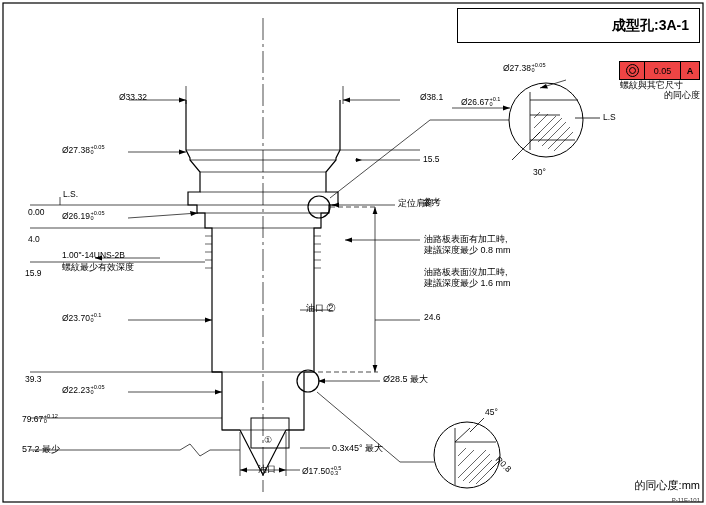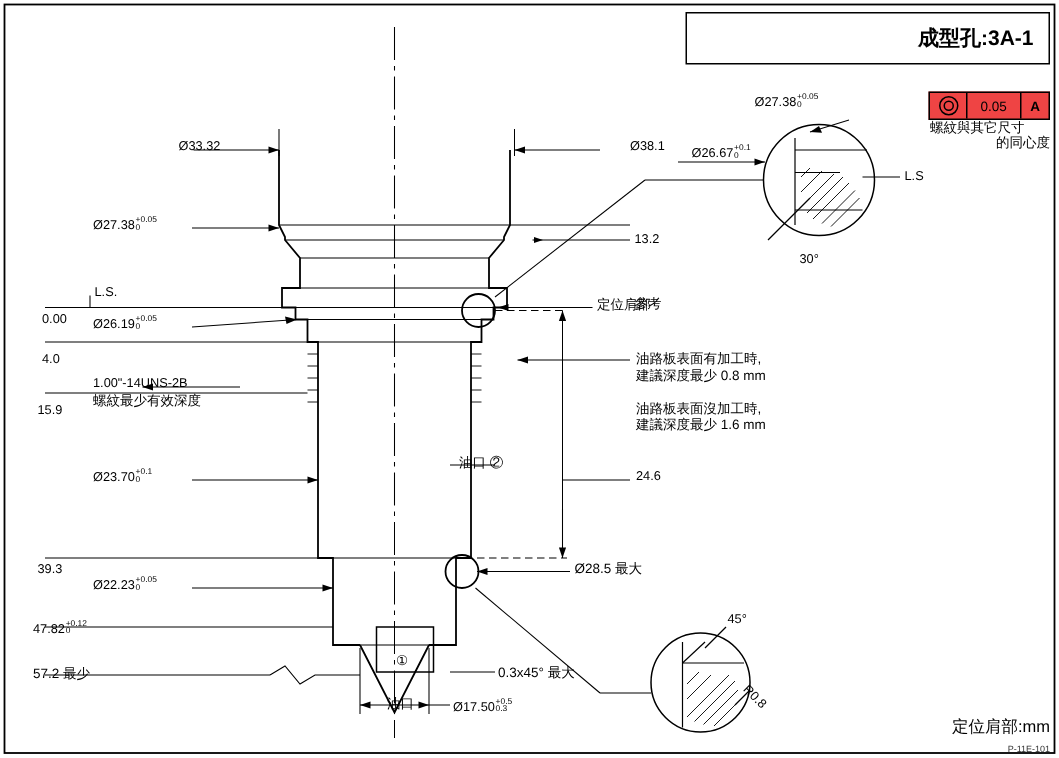--- a/index.html
+++ b/index.html
@@ -266,29 +266,29 @@
 <div class="lbl" style="left:404px; top:93px;padding-left:16px;">Ø38.1</div>
 
 <div class="lbl" style="left:461px; top:97px;"><span>Ø26.67</span><span class="frac"><span>+0.1</span><span>0</span></span></div>
 
 <div class="lbl" style="left:503px; top:63px;"><span>Ø27.38</span><span class="frac"><span>+0.05</span><span>0</span></span></div>
 
 <div class="lbl" style="left:603px; top:113px;">L.S</div>
 
 <div class="lbl" style="left:533px; top:168px;">30°</div>
 
-<div class="lbl" style="left:423px; top:155px;">13.2</div>
+<div class="lbl" style="left:423px; top:155px;">15.5</div>
 <div class="lbl cjk" style="left:423px; top:166px;margin-top:31px;">參考</div>
 
 <div class="lbl" style="left:28px; top:208px;">0.00</div>
 <div class="lbl" style="left:63px; top:190px;">L.S.</div>
 <div class="lbl" style="left:28px; top:235px;">4.0</div>
 <div class="lbl" style="left:25px; top:269px;">15.9</div>
 <div class="lbl" style="left:25px; top:375px;">39.3</div>
-<div class="lbl" style="left:22px; top:414px;"><span>47.82</span><span class="frac"><span>+0.12</span><span>0</span></span></div>
+<div class="lbl" style="left:22px; top:414px;"><span>79.67</span><span class="frac"><span>+0.12</span><span>0</span></span></div>
 <div class="lbl cjk" style="left:22px; top:444px;">57.2 最少</div>
 
 <div class="lbl" style="left:62px; top:211px;"><span>Ø26.19</span><span class="frac"><span>+0.05</span><span>0</span></span></div>
 
 <div class="lbl" style="left:62px; top:251px;">1.00"-14UNS-2B</div>
 <div class="lbl cjk" style="left:62px; top:262px;">螺紋最少有效深度</div>
 
 <div class="lbl" style="left:62px; top:313px;"><span>Ø23.70</span><span class="frac"><span>+0.1</span><span>0</span></span></div>
 
 <div class="lbl" style="left:62px; top:385px;"><span>Ø22.23</span><span class="frac"><span>+0.05</span><span>0</span></span></div>
@@ -310,18 +310,18 @@
 
 <div class="lbl cjk" style="left:258px; top:423px;margin-top:41px;">油口</div>
 <div class="lbl cjk" style="left:264px; top:435px;">①</div>
 
 <div class="lbl cjk" style="left:332px; top:443px;">0.3x45° 最大</div>
 
 <div class="lbl" style="left:485px; top:408px;">45°</div>
 
 <div class="lbl" style="left:500px; top:455px; transform:rotate(45deg); transform-origin:left top;">R0.8</div>
 
-<div class="lbl unit footer">定位肩部:mm</div>
+<div class="lbl unit footer">的同心度:mm</div>
 <div class="foot2">P-11E-101</div>
 
 <svg style="position:absolute; left:250px; top:417px; width:40px; height:34px;">
   <rect x="1" y="1" width="38" height="30" fill="none" stroke="#000" stroke-width="1"></rect>
 </svg>
 
 </body></html>

